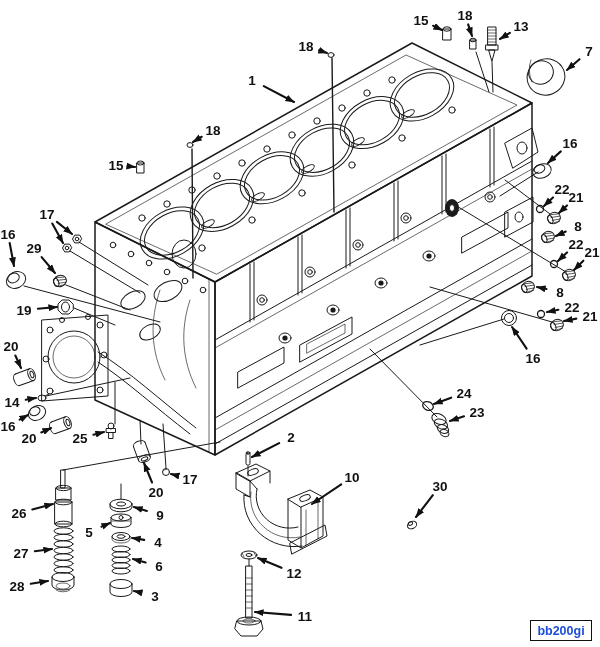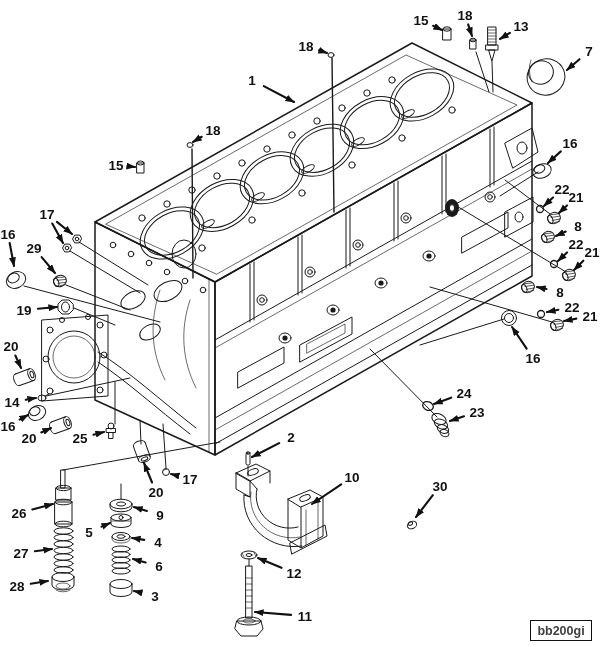--- a/index.html
+++ b/index.html
@@ -11,21 +11,21 @@
     fill:none;stroke:#1a1a1a;stroke-width:1;stroke-linecap:round;stroke-linejoin:round;}
   .bk{stroke-width:1.5;}
   .md{stroke-width:1;}
   .tn{stroke-width:.65;}
   .ar{stroke:#111;stroke-width:2.1;}
   .dk{fill:#1a1a1a;stroke:none;}
   .wh{fill:#fff;}
   .lbl{fill:#111;stroke:none;font:bold 13.5px "Liberation Sans",sans-serif;}
   .figcode{position:absolute;left:530px;top:620px;width:60px;height:19px;
     border:1.6px solid #111;display:flex;align-items:center;justify-content:center;
-    font:bold 12.5px "Liberation Sans",sans-serif;color:#404040;background:#fff;}
+    font:bold 12.5px "Liberation Sans",sans-serif;color:#1d4ed8;background:#fff;}
 </style>
 </head>
 <body>
 
 <div class="stage">
 <svg id="dsvg" width="600" height="647" viewBox="0 0 600 647">
   <defs>
     <marker id="ah" markerWidth="11" markerHeight="9" refX="8.6" refY="3.5" orient="auto" markerUnits="userSpaceOnUse">
       <path d="M0,0 L9.5,3.5 L0,7 Z" style="fill:#111;stroke:none"></path>
     </marker>

